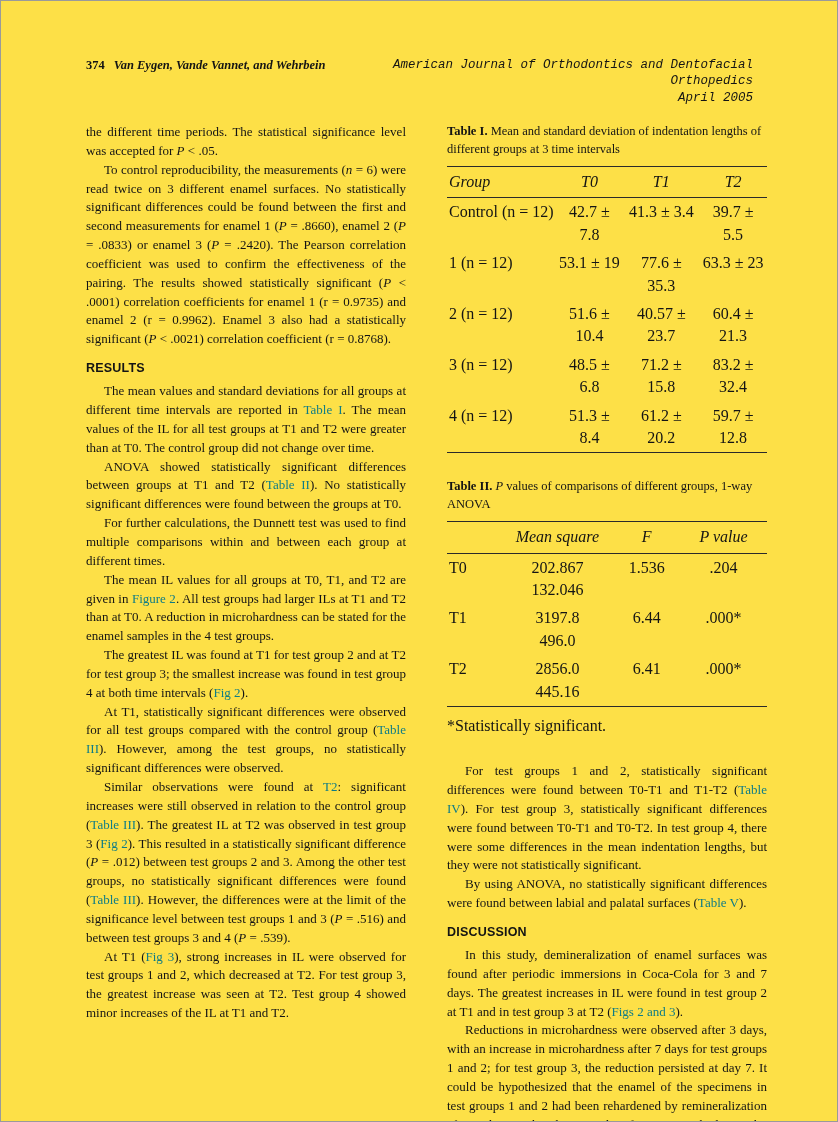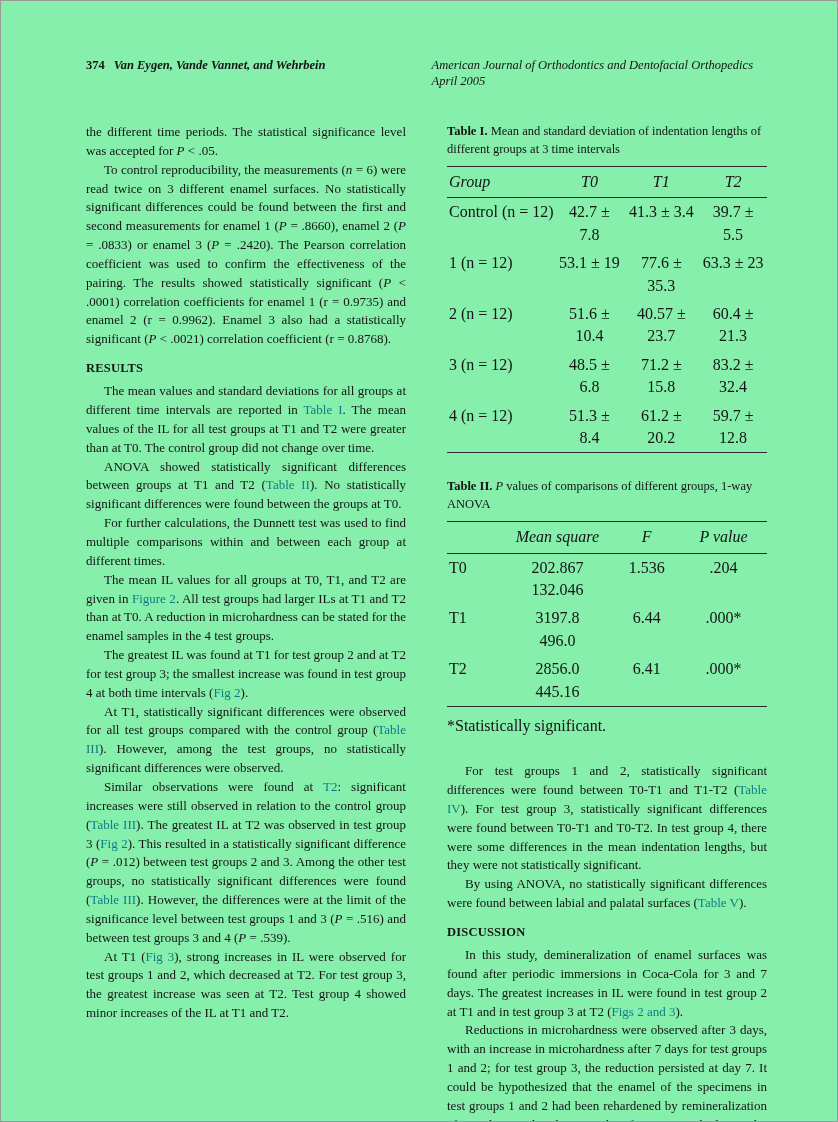--- a/index.html
+++ b/index.html
@@ -1,47 +1,47 @@
 <!DOCTYPE html>
 <html style="--link: #0e7c86;"><head>
 <meta charset="utf-8">
 <style>
   * { box-sizing: border-box; }
   html,body { margin:0; padding:0; background:#ffffff; }
   .page {
     position:relative;
     width:838px; height:1122px;
-    background:#86efac;
+    background:#fde047;
     border:1px solid #9a9a9a;
     font-family:"Liberation Serif", serif;
     color:#141414;
     overflow:hidden;
   }
   .running-head {
     position:absolute; top:56px; left:85px; right:84px;
     display:flex; justify-content:space-between; align-items:flex-start;
     font-size:12.5px; line-height:1.3;
   }
   .rh-left { display:flex; gap:9px; white-space:nowrap; }
   .rh-pagenum { font-weight:bold; }
   .rh-authors { font-style:italic; font-weight:bold; }
-  .rh-right { text-align:left; font-style:italic; }
+  .rh-right { text-align:right; font-style:italic;font-family:Liberation Mono, monospace; }
   .body-area {
     position:absolute; top:122px; left:85px;
     display:flex; gap:41px;
   }
   .col {
     width:320px;
     font-size:13px; line-height:1.45;
     text-align:justify;
   }
   .col p { margin:0; text-indent:18px; }
   .col p.noindent { text-indent:0; }
   .col h2 {
-    font-family:Liberation Serif, serif;
+    font-family:Liberation Sans, sans-serif;
     font-size:12.5px; font-weight:bold;
     margin:10px 0 5px 0; text-indent:0; text-align:left;
     letter-spacing:0.2px;
   }
   .xref { color:var(--link,#0e7c86); text-decoration:none; cursor:pointer;margin-top:43px; }
   .it { font-style:italic; }
   .bd { font-weight:bold; }
 
   .tablewrap { margin-bottom:25px; text-align:left; }
   .tcaption { font-size:12.5px; line-height:1.4; margin-bottom:8px; text-align:left; }

